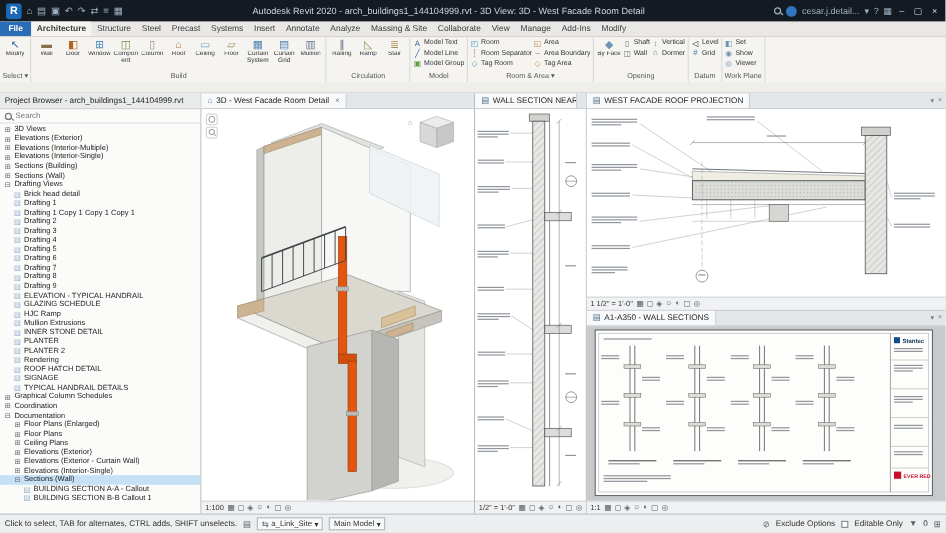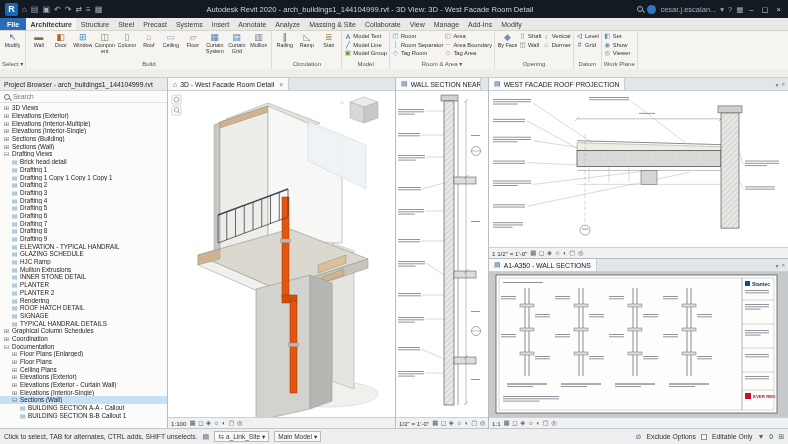--- a/index.html
+++ b/index.html
@@ -102,21 +102,21 @@
         <span>↶</span>
         <span>↷</span>
         <span>⇄</span>
         <span>≡</span>
         <span>▦</span>
       </div>
     <div class="tbtitle">Autodesk Revit 2020 - arch_buildings1_144104999.rvt - 3D View: 3D - West Facade Room Detail</div>
     <div class="tbright">
       <span class="lens"></span>
       <span class="avatar"></span>
-      <span>cesar.j.escalan...</span>
+      <span>cesar.j.detail...</span>
       <span>▾</span>
       <span>?</span>
       <span>▦</span>
       <span class="winctl">–</span>
       <span class="winctl">▢</span>
       <span class="winctl">×</span>
     </div>
   </div>
 
   <div class="ribbontabs">

